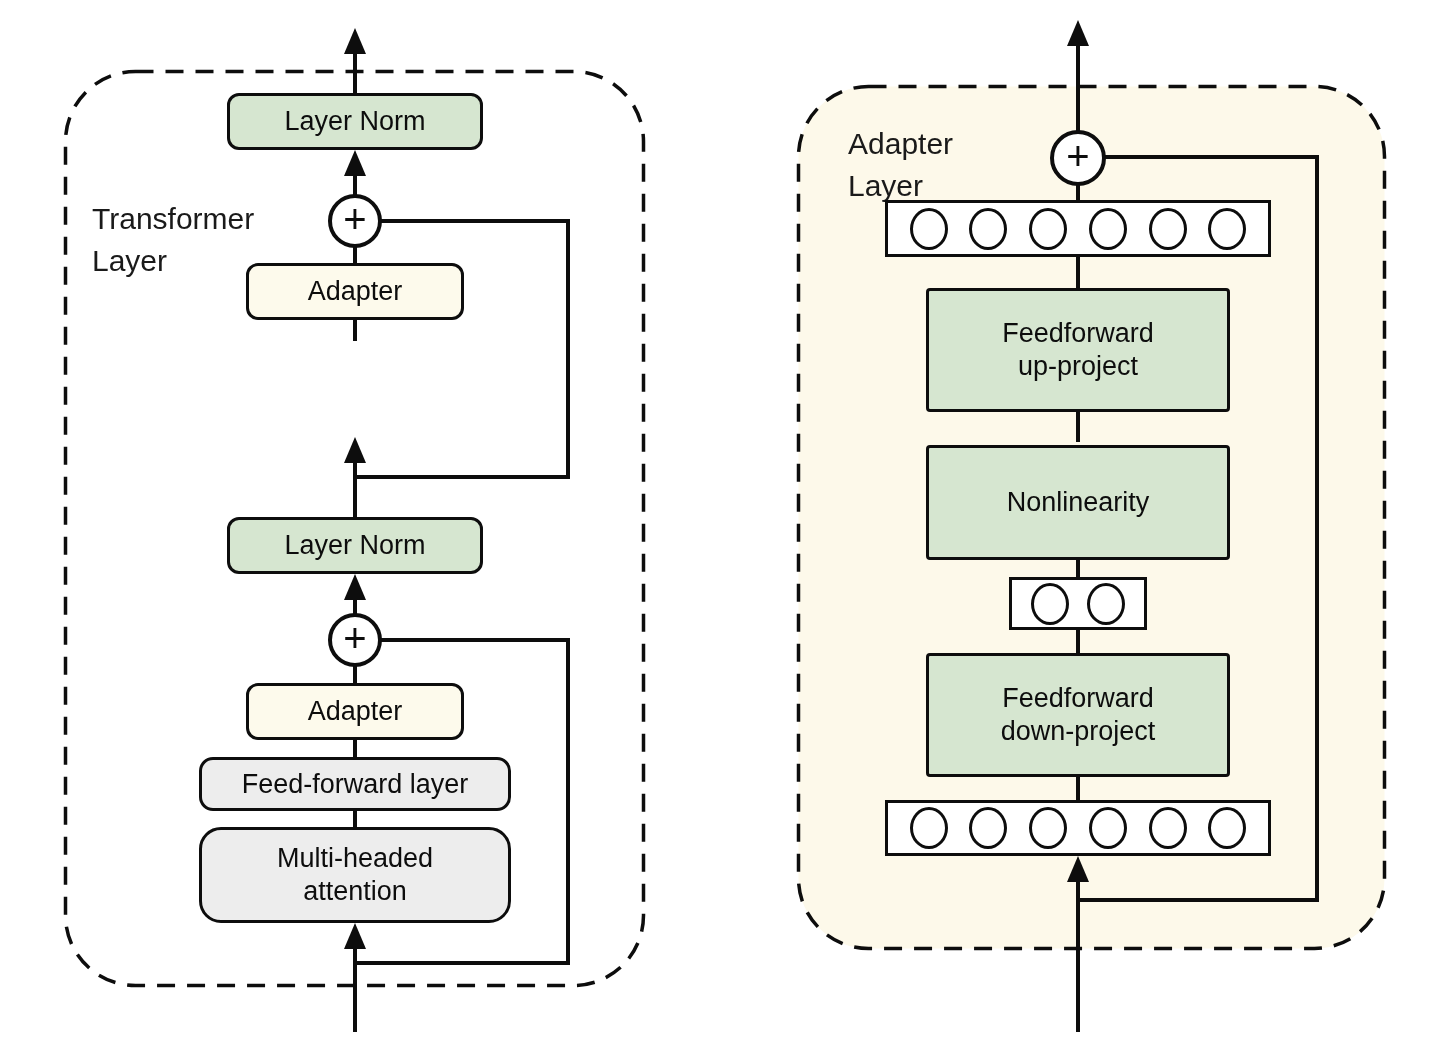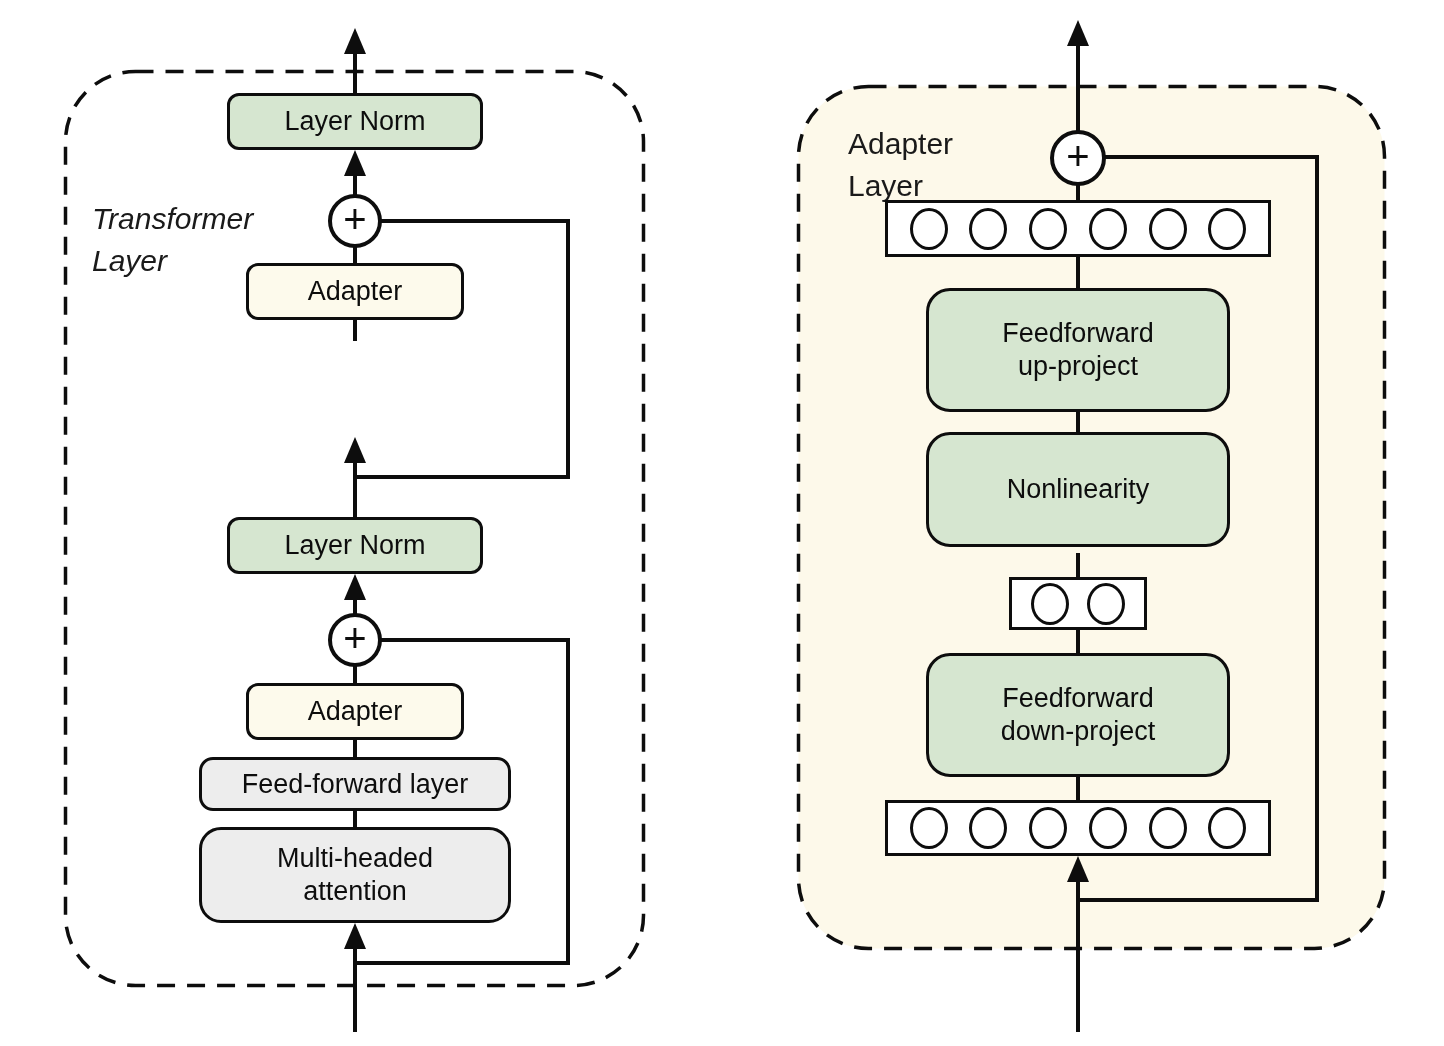--- a/index.html
+++ b/index.html
@@ -19,21 +19,21 @@
   .box{position:absolute;box-sizing:border-box;border:3px solid var(--line);
        display:flex;align-items:center;justify-content:center;text-align:center;
        font-size:27px;line-height:33px;white-space:pre-line;}
   .green{background:var(--box_green);}
   .gray{background:var(--box_gray);}
   .cream{background:var(--box_cream);}
   .white{background:#ffffff;}
   .r12{border-radius:12px;}
   .r14{border-radius:14px;}
   .r22{border-radius:22px;}
-  .r24{border-radius:24px;}
+  .r24{border-radius:4px;}
   .vline{position:absolute;width:4px;background:var(--line);}
   .hline{position:absolute;height:4px;background:var(--line);}
   .arrowhead{position:absolute;width:0;height:0;
     border-left:11px solid transparent;border-right:11px solid transparent;
     border-bottom:26px solid var(--line);}
   .plus-circle{position:absolute;box-sizing:border-box;border:4px solid var(--line);
     border-radius:50%;background:#ffffff;display:flex;align-items:center;justify-content:center;}
   .plus-sign{font-size:40px;line-height:1;padding-bottom:4px;}
   .unit-row{display:flex;justify-content:space-evenly;align-items:center;padding:0;}
   .unit-circle{display:block;width:38px;height:42px;box-sizing:border-box;
@@ -42,21 +42,21 @@
 </head>
 <body>
 
 <div class="canvas">
 
   <svg class="bg" width="1444" height="1046">
     <rect class="panel-rect" x="65.5" y="71.5" width="578" height="914" rx="70"></rect>
     <rect class="panel-rect adapter-fill" x="798.5" y="86.5" width="586" height="862" rx="70"></rect>
   </svg>
 
-  <div class="panel-label" style="left:92px;top:198px;font-style:italic;">Transformer
+  <div class="panel-label" style="left:92px;top:198px;">Transformer
 Layer</div>
 
   <div class="arrowhead" style="left:344px;top:28px;"></div>
   <div class="vline" style="left:353px;top:48px;height:45px;"></div>
 
   <div class="hline" style="left:372px;top:219px;width:196px;"></div>
   <div class="vline" style="left:566px;top:219px;height:260px;"></div>
   <div class="hline" style="left:353px;top:475px;width:217px;"></div>
 
   <div class="hline" style="left:372px;top:638px;width:196px;"></div>
@@ -120,21 +120,21 @@
 
   <div class="plus-circle" style="left:1050px;top:130px;width:56px;height:56px;">
     <span class="plus-sign">+</span>
   </div>
 
   <div class="box white unit-row" style="left:885px;top:200px;width:386px;height:57px;"><span class="unit-circle"></span><span class="unit-circle"></span><span class="unit-circle"></span><span class="unit-circle"></span><span class="unit-circle"></span><span class="unit-circle"></span></div>
 
   <div class="box green r24" style="left:926px;top:288px;width:304px;height:124px;">Feedforward
 up-project</div>
 
-  <div class="box green r24" style="left:926px;top:432px;width:304px;height:115px;">Nonlinearity</div>
+  <div class="box green r24" style="left:926px;top:445px;width:304px;height:115px;">Nonlinearity</div>
 
   <div class="box white unit-row" style="left:1009px;top:577px;width:138px;height:53px;"><span class="unit-circle"></span><span class="unit-circle"></span></div>
 
   <div class="box green r24" style="left:926px;top:653px;width:304px;height:124px;">Feedforward
 down-project</div>
 
   <div class="box white unit-row" style="left:885px;top:800px;width:386px;height:56px;"><span class="unit-circle"></span><span class="unit-circle"></span><span class="unit-circle"></span><span class="unit-circle"></span><span class="unit-circle"></span><span class="unit-circle"></span></div>
 
 </div>
 

